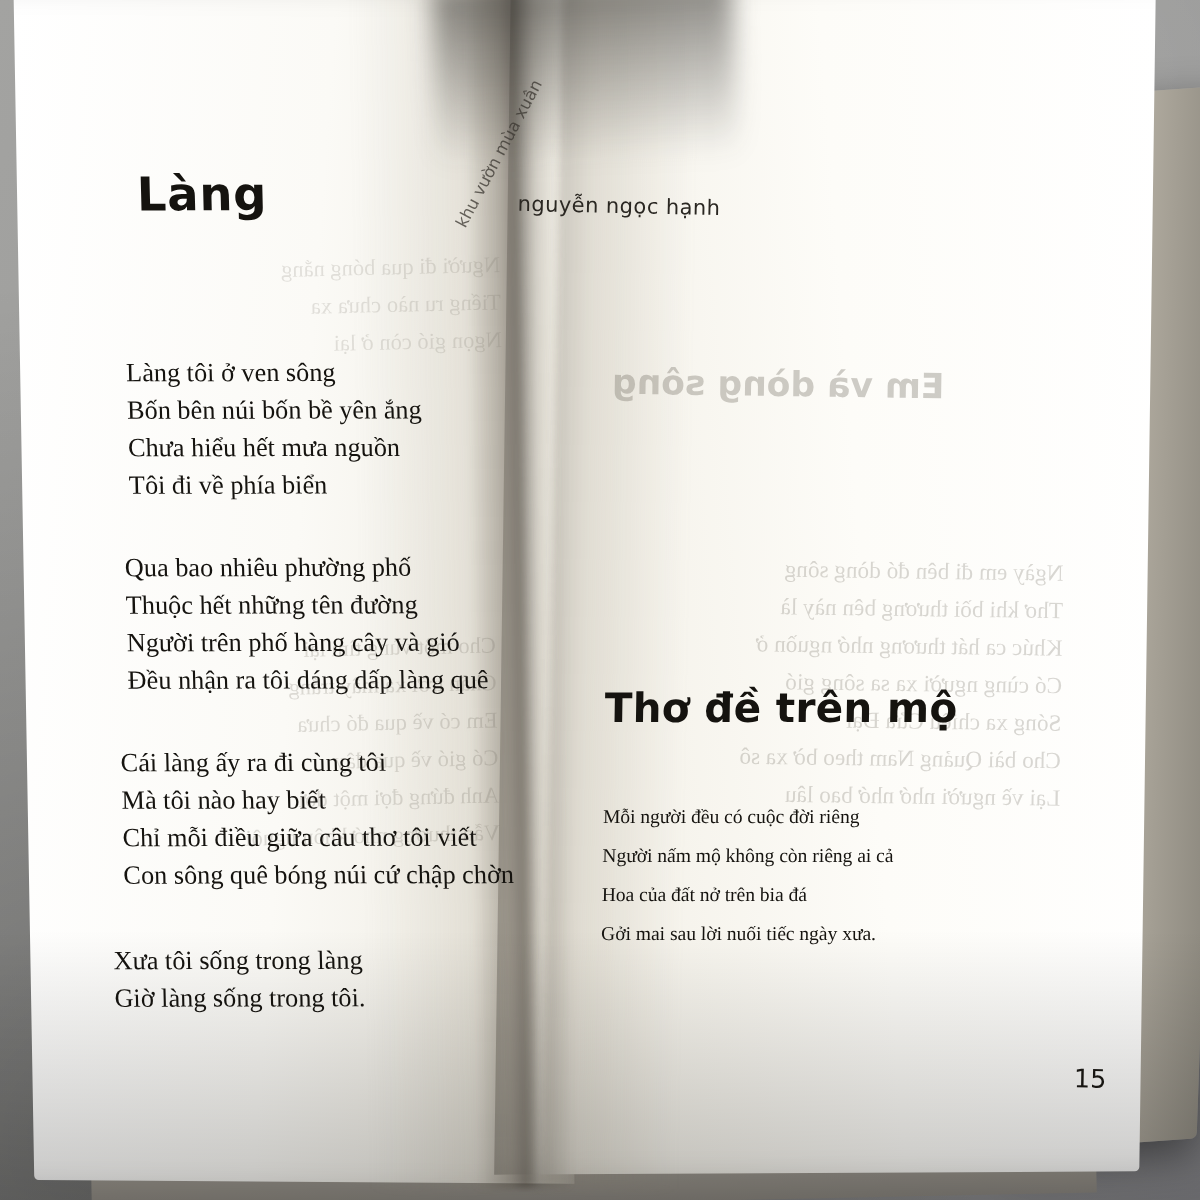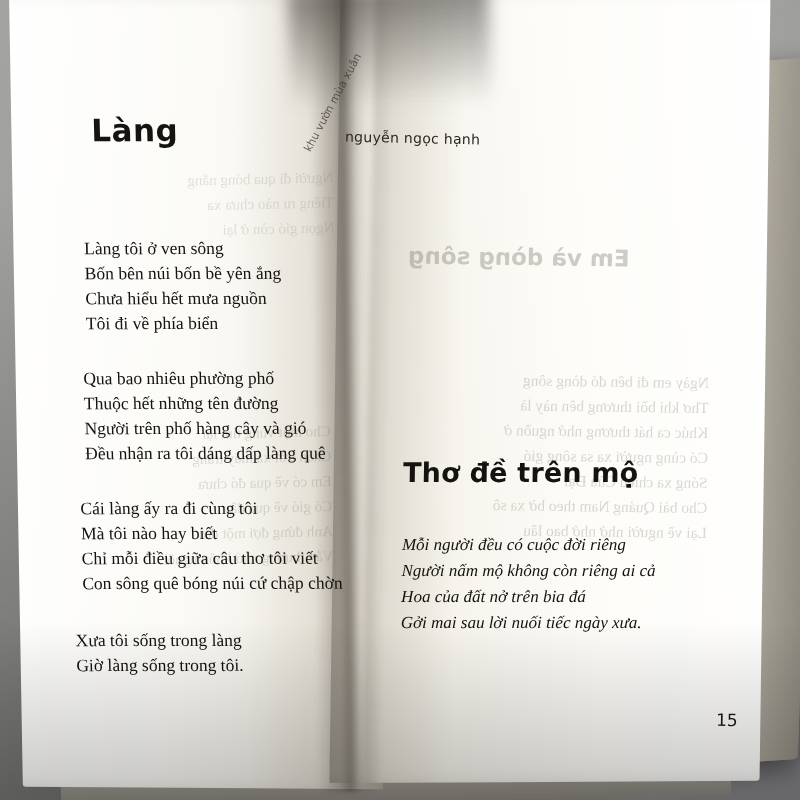--- a/index.html
+++ b/index.html
@@ -191,24 +191,23 @@
 
   .poem-title-right {
     font-size: 27px;
     font-weight: 700;
     margin: 0 0 44px 0;
     font-family: "DejaVu Sans", sans-serif;
     letter-spacing: 0.2px;
   }
 
   .stanza-right .line {
-    font-size: 17px;
+    font-size: 13px;
     line-height: 26px;
     white-space: nowrap;
-    font-style: italic;
   }
 
   .page-number {
     position: absolute;
     left: 726px;
     top: 718px;
     transform: rotate(1deg);
     font-size: 17px;
     color: #1a1814;
     font-family: "DejaVu Sans", sans-serif;

